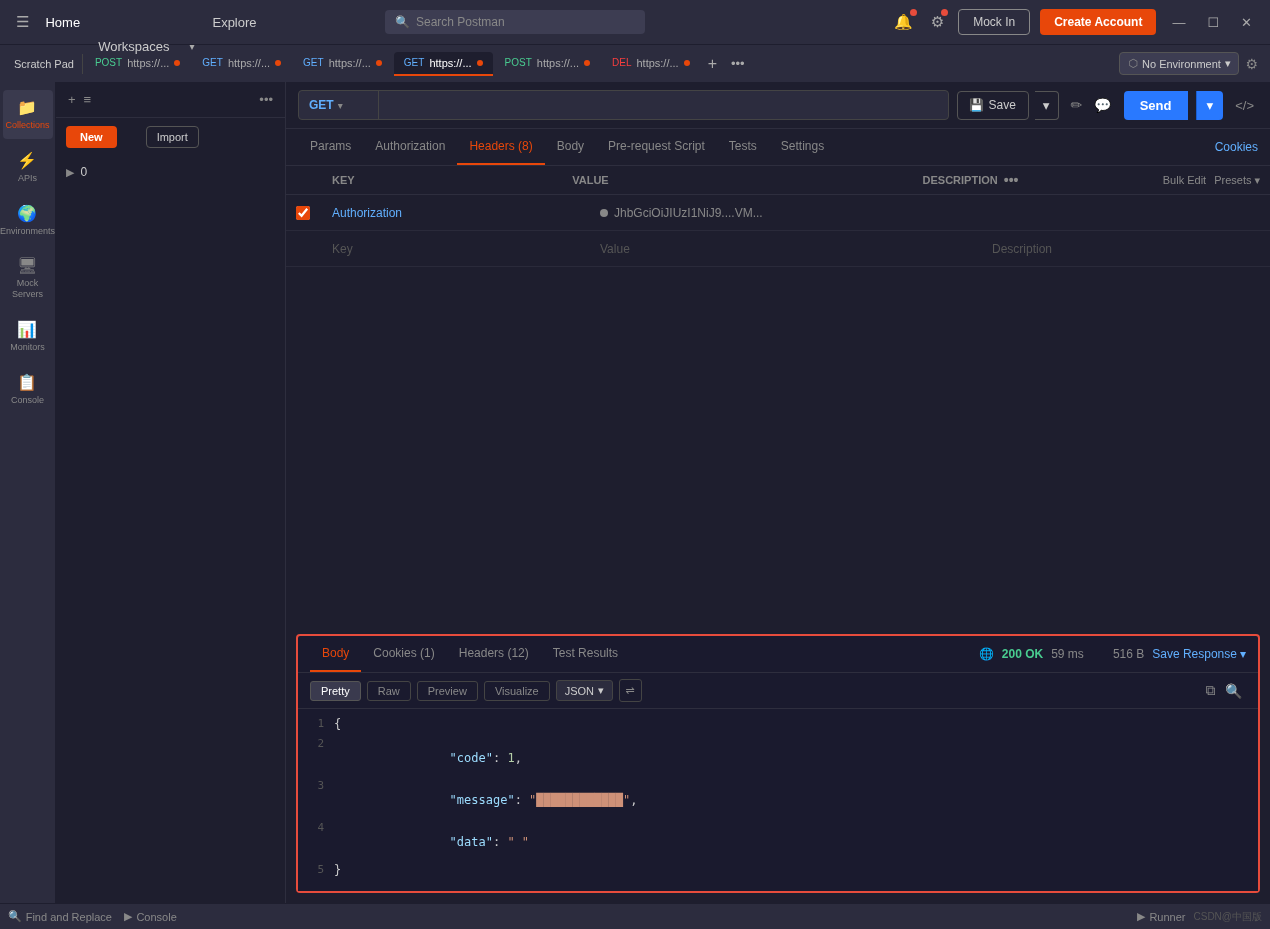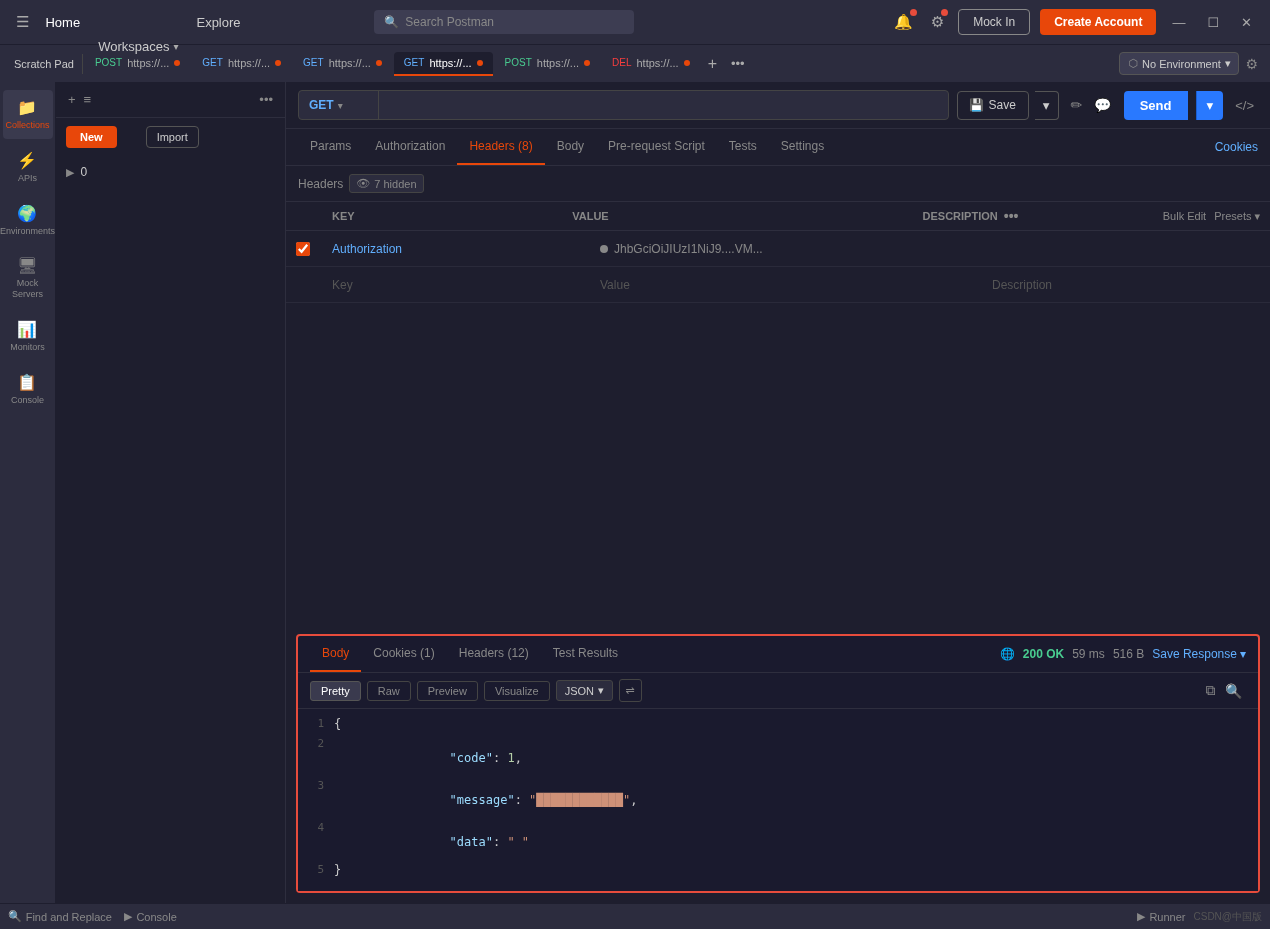--- a/index.html
+++ b/index.html
@@ -4,21 +4,21 @@
   <style>
     * { box-sizing: border-box; margin: 0; padding: 0; }
     body { font-family: -apple-system, BlinkMacSystemFont, 'Segoe UI', sans-serif; font-size: 12px; background: #1a1a2e; color: #333; overflow: hidden; }
     
     
     .titlebar { display: flex; align-items: center; background: #2c2c3e; height: 44px; padding: 0 12px; gap: 12px; }
     .titlebar-menu-icon { color: #aaa; font-size: 16px; cursor: pointer; }
     .titlebar-nav { display: flex; gap: 18px; align-items: center; }
     .nav-item { color: #ccc; font-size: 13px; cursor: pointer; }
     .nav-item.active { color: #fff; }
-    .nav-workspaces { display: flex; align-items: center; gap: 4px; margin-top: 48px; }
+    .nav-workspaces { display: flex; align-items: center; gap: 20px; margin-top: 48px; }
     .nav-chevron { color: #aaa; font-size: 10px; }
     .titlebar-search { flex: 1; max-width: 260px; margin: 0 auto; }
     .search-box { display: flex; align-items: center; background: #3d3d52; border-radius: 4px; padding: 5px 10px; gap: 6px; cursor: pointer; width: 100%; }
     .search-box span { color: #888; font-size: 12px; }
     .search-icon-svg { color: #888; font-size: 13px; }
     .titlebar-actions { display: flex; align-items: center; gap: 10px; margin-left: auto; }
     .icon-btn { background: none; border: none; color: #aaa; cursor: pointer; font-size: 15px; position: relative; padding: 4px; }
     .icon-btn .badge { position: absolute; top: 0; right: 0; background: #e74c3c; width: 7px; height: 7px; border-radius: 50%; }
     .signin-btn { background: none; border: 1px solid #888; color: #ccc; padding: 5px 14px; border-radius: 4px; cursor: pointer; font-size: 12px; }
     .create-btn { background: #e8470a; color: #fff; border: none; padding: 6px 14px; border-radius: 4px; cursor: pointer; font-size: 12px; font-weight: 600; }
@@ -124,21 +124,21 @@
     .cb { width: 14px; height: 14px; accent-color: #e8470a; }
     
     
     .response-section { border: 2px solid #e74c3c; border-radius: 4px; margin: 10px; background: #1a1a2e; }
     .response-tabs-bar { display: flex; align-items: center; padding: 0 12px; border-bottom: 1px solid #2e2e3e; gap: 0; }
     .resp-tab { padding: 10px 12px; font-size: 12px; color: #888; cursor: pointer; border-bottom: 2px solid transparent; }
     .resp-tab.active { color: #e8470a; border-bottom: 2px solid #e8470a; }
     .resp-meta { margin-left: auto; display: flex; align-items: center; gap: 8px; }
     .resp-status { color: #49cc90; font-size: 12px; font-weight: 600; }
     .resp-time { color: #888; font-size: 12px; }
-    .resp-size { color: #888; font-size: 12px; }
+    .resp-size { color: #888; font-size: 12px; margin-left: 21px; }
     .save-response-btn { display: flex; align-items: center; gap: 3px; color: #61affe; font-size: 12px; cursor: pointer; background: none; border: none; }
     
     .response-format-bar { display: flex; align-items: center; padding: 6px 12px; gap: 6px; border-bottom: 1px solid #2e2e3e; }
     .format-btn { background: none; border: 1px solid #444; color: #888; padding: 3px 10px; border-radius: 3px; cursor: pointer; font-size: 11px; }
     .format-btn.active { background: #3a3a4e; color: #fff; border-color: #555; }
     .format-dropdown { display: flex; align-items: center; gap: 4px; background: #2c2c3e; border: 1px solid #444; border-radius: 3px; padding: 3px 8px; cursor: pointer; font-size: 11px; color: #ccc; }
     .wrap-btn { background: none; border: 1px solid #444; color: #888; padding: 4px 6px; border-radius: 3px; cursor: pointer; font-size: 11px; }
     .resp-actions { margin-left: auto; display: flex; gap: 4px; }
     .resp-action-btn { background: none; border: none; color: #888; cursor: pointer; font-size: 14px; padding: 3px; }
     
@@ -329,29 +329,20 @@
       <span class="req-tab">Params</span>
       <span class="req-tab">Authorization</span>
       <span class="req-tab active">Headers (8)</span>
       <span class="req-tab">Body</span>
       <span class="req-tab">Pre-request Script</span>
       <span class="req-tab">Tests</span>
       <span class="req-tab">Settings</span>
       <span class="cookies-link">Cookies</span>
     </div>
 
-    <div class="headers-section">
-      <div class="headers-row">
-        <span class="headers-label">Headers</span>
-        <div class="hidden-badge">
-          <span class="hidden-count-icon">👁</span>
-          <span>7 hidden</span>
-        </div>
-      </div>
-    </div>
 
     <div class="table-area">
       <div class="table-header">
         <div class="th-checkbox"></div>
         <div class="th-key table-header-cell">KEY</div>
         <div class="th-value table-header-cell">VALUE</div>
         <div class="th-desc table-header-cell">
           <span>DESCRIPTION</span>
           <span class="three-dots">•••</span>
         </div>

